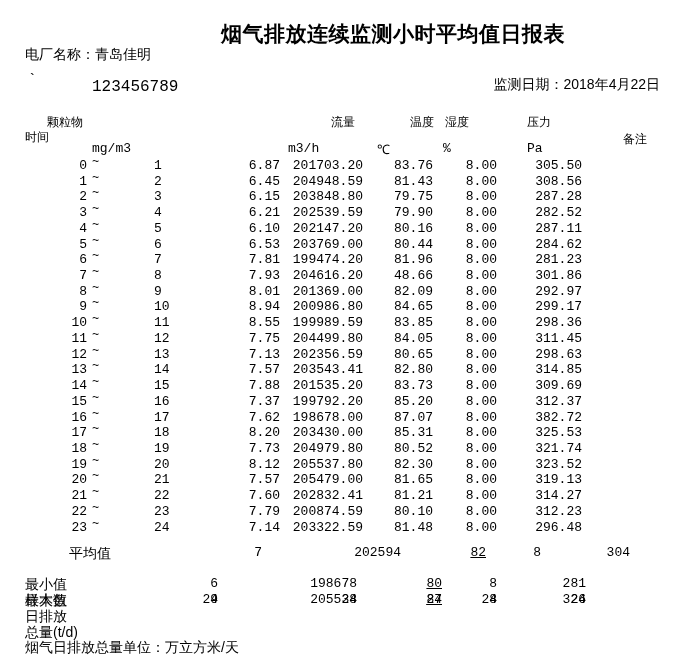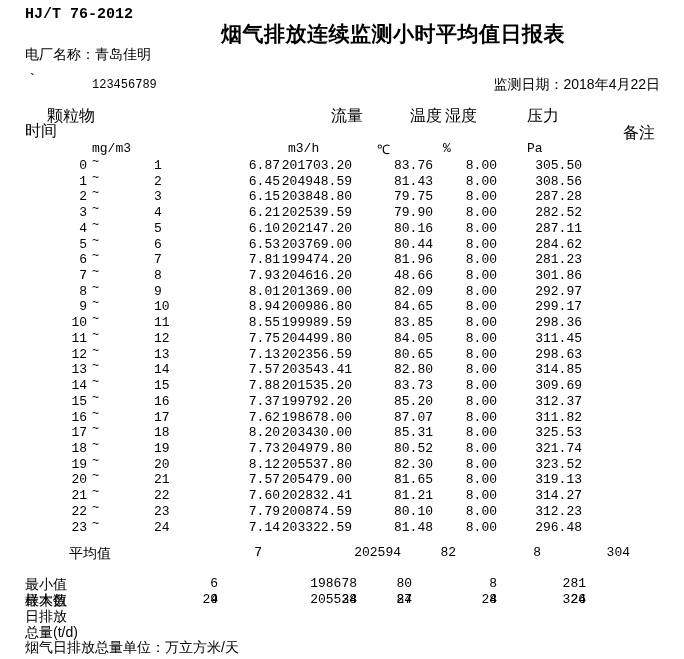--- a/index.html
+++ b/index.html
@@ -10,24 +10,24 @@
     color:#000;
     font-family:"Liberation Sans", sans-serif;
     overflow:hidden;
   }
   .abs{position:absolute;white-space:pre;}
   .mono{font-family:"Liberation Mono","DejaVu Sans Mono",monospace;}
   .std-code{left:25px;top:6px;font-size:15px;font-weight:bold;letter-spacing:0px;}
   .title{left:221px;top:20px;font-size:21px;font-weight:bold;letter-spacing:0.5px;}
   .plant{left:25px;top:46px;font-size:14px;}
   .mark{left:28px;top:72px;font-size:14px;}
-  .serial{left:92px;top:78px;font-size:12px;text-align:center;}
+  .serial{left:92px;top:78px;font-size:16px;text-align:center;}
   .date{right:24px;top:76px;font-size:14px;}
 
-  .h-cjk{font-size:16px;}
+  .h-cjk{font-size:12px;margin-top:8px;}
   .h-pm{left:47px;top:106px;}
   .h-time{left:25px;top:121px;}
   .h-flow{left:331px;top:106px;}
   .h-temp{left:410px;top:106px;}
   .h-hum{left:445px;top:106px;}
   .h-press{left:527px;top:106px;}
   .h-remark{left:623px;top:123px;}
 
   .unit{font-size:13px;}
   .u-pm{left:92px;top:141px;}
@@ -37,40 +37,39 @@
   .u-press{left:527px;top:141px;}
 
   .row{position:absolute;left:0;width:684px;height:15px;
        font-family:"Liberation Mono","DejaVu Sans Mono",monospace;
        font-size:13px;line-height:14px;}
   .row span{position:absolute;display:inline-block;}
   .c-start{left:0;width:87px;text-align:right;}
   .c-tilde{left:92px;top:-4px;font-size:12px;}
   .c-end{left:154px;}
   .c-pm{left:180px;width:100px;text-align:right;}
-  .c-flow{left:252px;width:100px;text-align:right;}
+  .c-flow{left:252px;width:100px;text-align:right;padding-left:11px;}
   .c-temp{left:333px;width:100px;text-align:right;}
   .c-hum{left:397px;width:100px;text-align:right;}
   .c-press{left:482px;width:100px;text-align:right;}
 
   .s-label{left:25px;font-family:"Liberation Sans",sans-serif;font-size:14px;}
   .s-pm{left:118px;width:100px;text-align:right;}
   .s-flow{left:257px;width:100px;text-align:right;}
-  .s-temp{left:312px;width:100px;text-align:right;}
+  .s-temp{left:342px;width:100px;text-align:right;text-decoration:underline;}
   .s-hum{left:397px;width:100px;text-align:right;}
   .s-press{left:486px;width:100px;text-align:right;}
 
   .footer-note{left:25px;top:639px;font-size:14px;}
 </style>
 </head>
 <body>
 
 <div class="page">
 
-  <div class="abs mono std-code">HJ/T 76-2012</div>
   <div class="abs title">烟气排放连续监测小时平均值日报表</div>
 
   <div class="abs plant"><span>电厂名称：</span><span>青岛佳明</span></div>
 
   <div class="abs mono mark">`</div>
   <div class="abs mono serial">123456789</div>
   <div class="abs date"><span>监测日期：</span><span>2018年4月22日</span></div>
 
   <div class="abs h-cjk h-pm">颗粒物</div>
   <div class="abs h-cjk h-time">时间</div>
@@ -248,21 +247,21 @@
         <span class="c-press">312.37</span>
       </div>
       <div class="row" style="top: 410.52px;">
         <span class="c-start">16</span>
         <span class="c-tilde">~</span>
         <span class="c-end">17</span>
         <span class="c-pm">7.62</span>
         <span class="c-flow">198678.00</span>
         <span class="c-temp">87.07</span>
         <span class="c-hum">8.00</span>
-        <span class="c-press">311.82</span>
+        <span class="c-press">382.72</span>
       </div>
       <div class="row" style="top: 426.24px;">
         <span class="c-start">17</span>
         <span class="c-tilde">~</span>
         <span class="c-end">18</span>
         <span class="c-pm">8.20</span>
         <span class="c-flow">203430.00</span>
         <span class="c-temp">85.31</span>
         <span class="c-hum">8.00</span>
         <span class="c-press">325.53</span>

